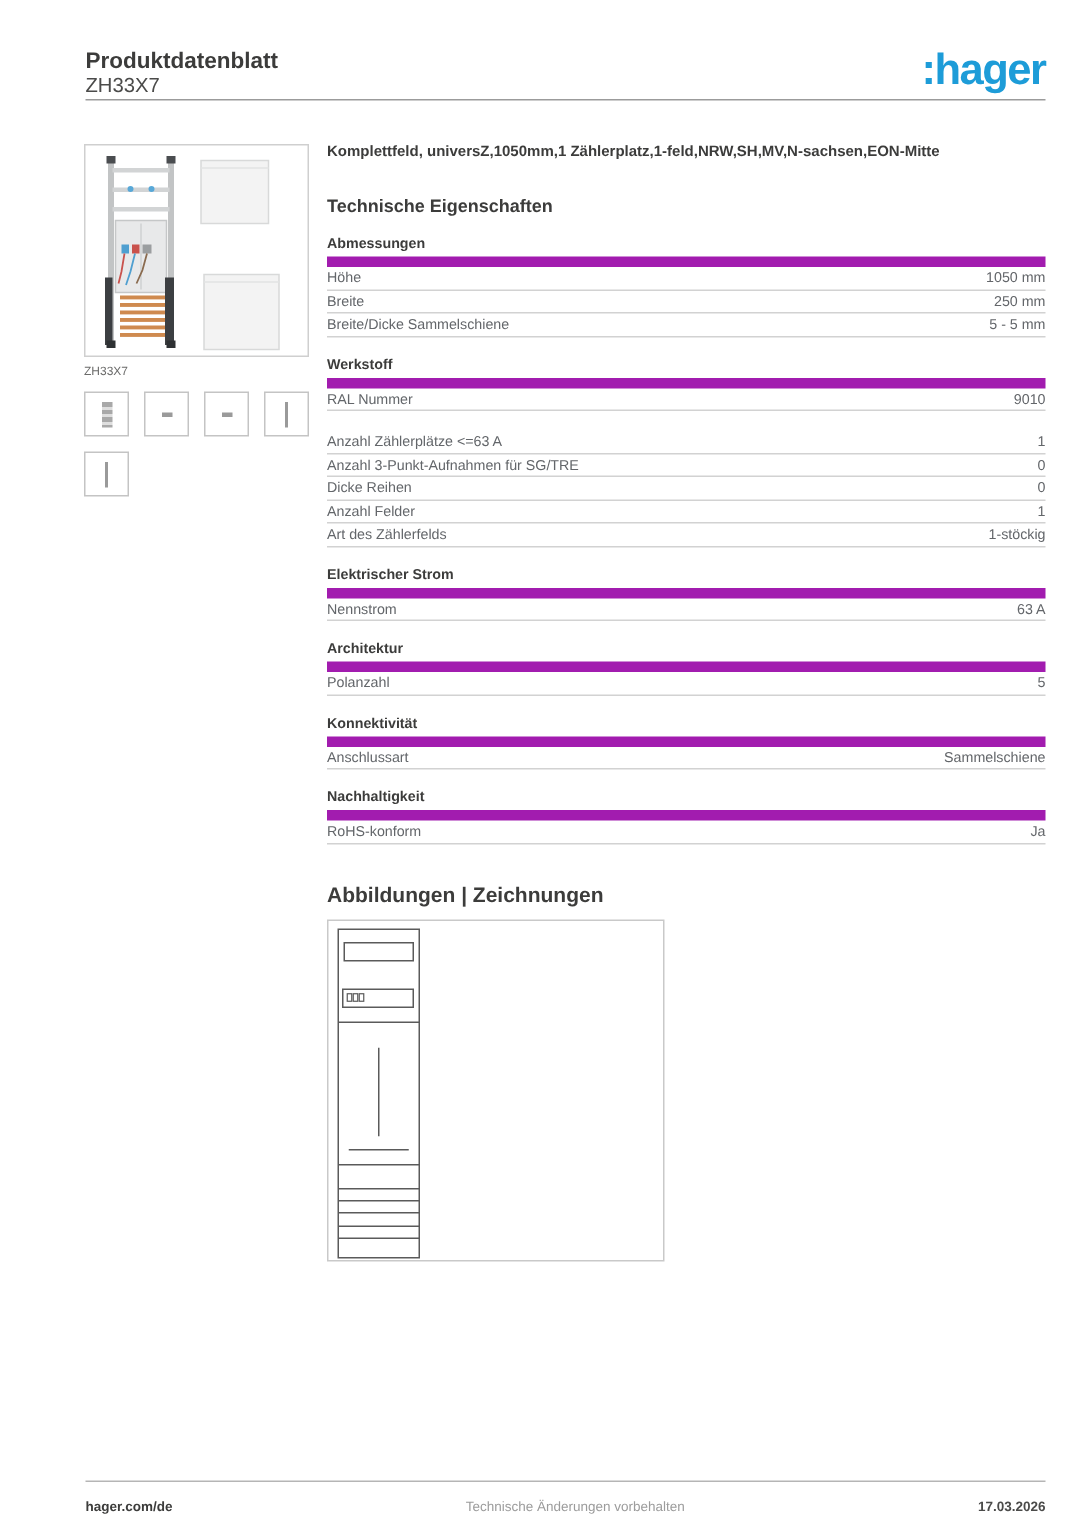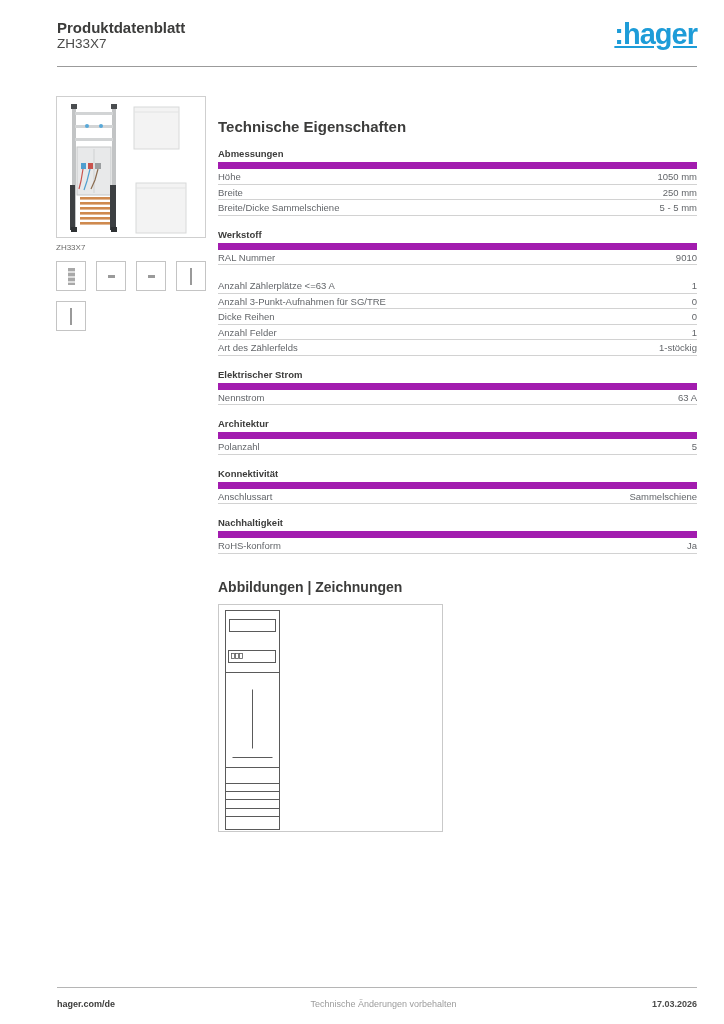--- a/index.html
+++ b/index.html
@@ -1,44 +1,44 @@
 <!DOCTYPE html>
 <html><head>
 <meta charset="utf-8">
 <style>
   html,body { margin:0; padding:0; }
   body {
     width:724px; height:1024px; background:#ffffff; position:relative;
     font-family:"Liberation Sans", sans-serif; color:#3c3c3b; overflow:hidden;
   }
   
-  .header { position:absolute; top:19px; left:57px; right:27px; height:46px; }
+  .header { position:absolute; top:32px; left:57px; right:27px; height:46px; }
   .doc-type { font-size:15px; font-weight:bold; color:#3c3c3b; line-height:1.15; }
   .product-ref { font-size:13.5px; color:#4b4b4a; line-height:1.2; }
   .logo { position:absolute; right:0; top:1px; font-size:29px; font-weight:bold;
-          color:#1d9cd8; letter-spacing:-1px; line-height:1;text-decoration:underline; }
+          color:#1d9cd8; letter-spacing:-1px; line-height:1; }
   .rule-top { position:absolute; top:66px; left:57px; right:27px; border-top:1px solid #9b9b9b; }
 
   
   .left-col { position:absolute; left:56px; top:96px; width:150px; }
   .image-box { width:148px; height:140px; border:1px solid #cfcfcf; background:#fff; overflow:hidden; }
   .image-caption { font-size:8px; color:#6b6b6a; margin-top:5px; }
   .thumbs { margin-top:9px; display:grid; grid-template-columns:repeat(4,30px);
             grid-auto-rows:30px; column-gap:10px; row-gap:10px; }
   .thumb { width:28px; height:28px; border:1px solid #c4c4c4; background:#fff;
            display:flex; align-items:center; justify-content:center; }
   .glyph-strip { width:7px; height:17px;
       background:repeating-linear-gradient(#a8a8a8 0 3px, #dedede 3px 5px); }
   .glyph-dash { width:7px; height:3px; background:#9a9a9a; }
   .glyph-pin  { width:2px; height:17px; background:#9a9a9a; }
 
   
   .right-col { position:absolute; left:218px; top:96px; width:479px; }
   .product-title { font-size:10px; font-weight:bold; color:#3c3c3b; line-height:1.2; }
-  .specs-heading { font-size:15px; font-weight:bold; color:#3c3c3b; margin-top:22px; }
+  .specs-heading { font-size:12px; font-weight:bold; color:#3c3c3b; margin-top:22px; }
   .section { margin-top:13px; }
   .section-title { font-size:9.5px; font-weight:bold; color:#3c3c3b;
                    padding-bottom:3px; border-bottom:7px solid #a21caf; }
   .row { display:flex; justify-content:space-between; align-items:baseline;
          font-size:9.5px; color:#63666a; line-height:1; padding:3px 0 2px 0;
          border-bottom:1px solid #d2d2d2; }
   .row .value { text-align:center; white-space:nowrap; padding-left:12px; }
 
   .drawings-heading { font-size:14px; font-weight:bold; color:#3c3c3b; margin-top:25px; }
   .drawing-frame { margin-top:9px; width:223px; height:226px; border:1px solid #c9c9c9; }
@@ -121,20 +121,21 @@
       <div class="thumb">
         <div class="glyph-pin"></div>
       </div>
       <div class="thumb">
         <div class="glyph-pin"></div>
       </div>
     </div>
 </div>
 
 <div class="right-col">
+  <div class="product-title">Komplettfeld, universZ,1050mm,1 Zählerplatz,1-feld,NRW,SH,MV,N-sachsen,EON-Mitte</div>
   <div class="specs-heading">Technische Eigenschaften</div>
 
   <div>
       <div class="section">
         <div class="section-title">Abmessungen</div>
         <div class="row">
           <span class="label">Höhe</span>
           <span class="value">1050 mm</span>
         </div>
         <div class="row">

